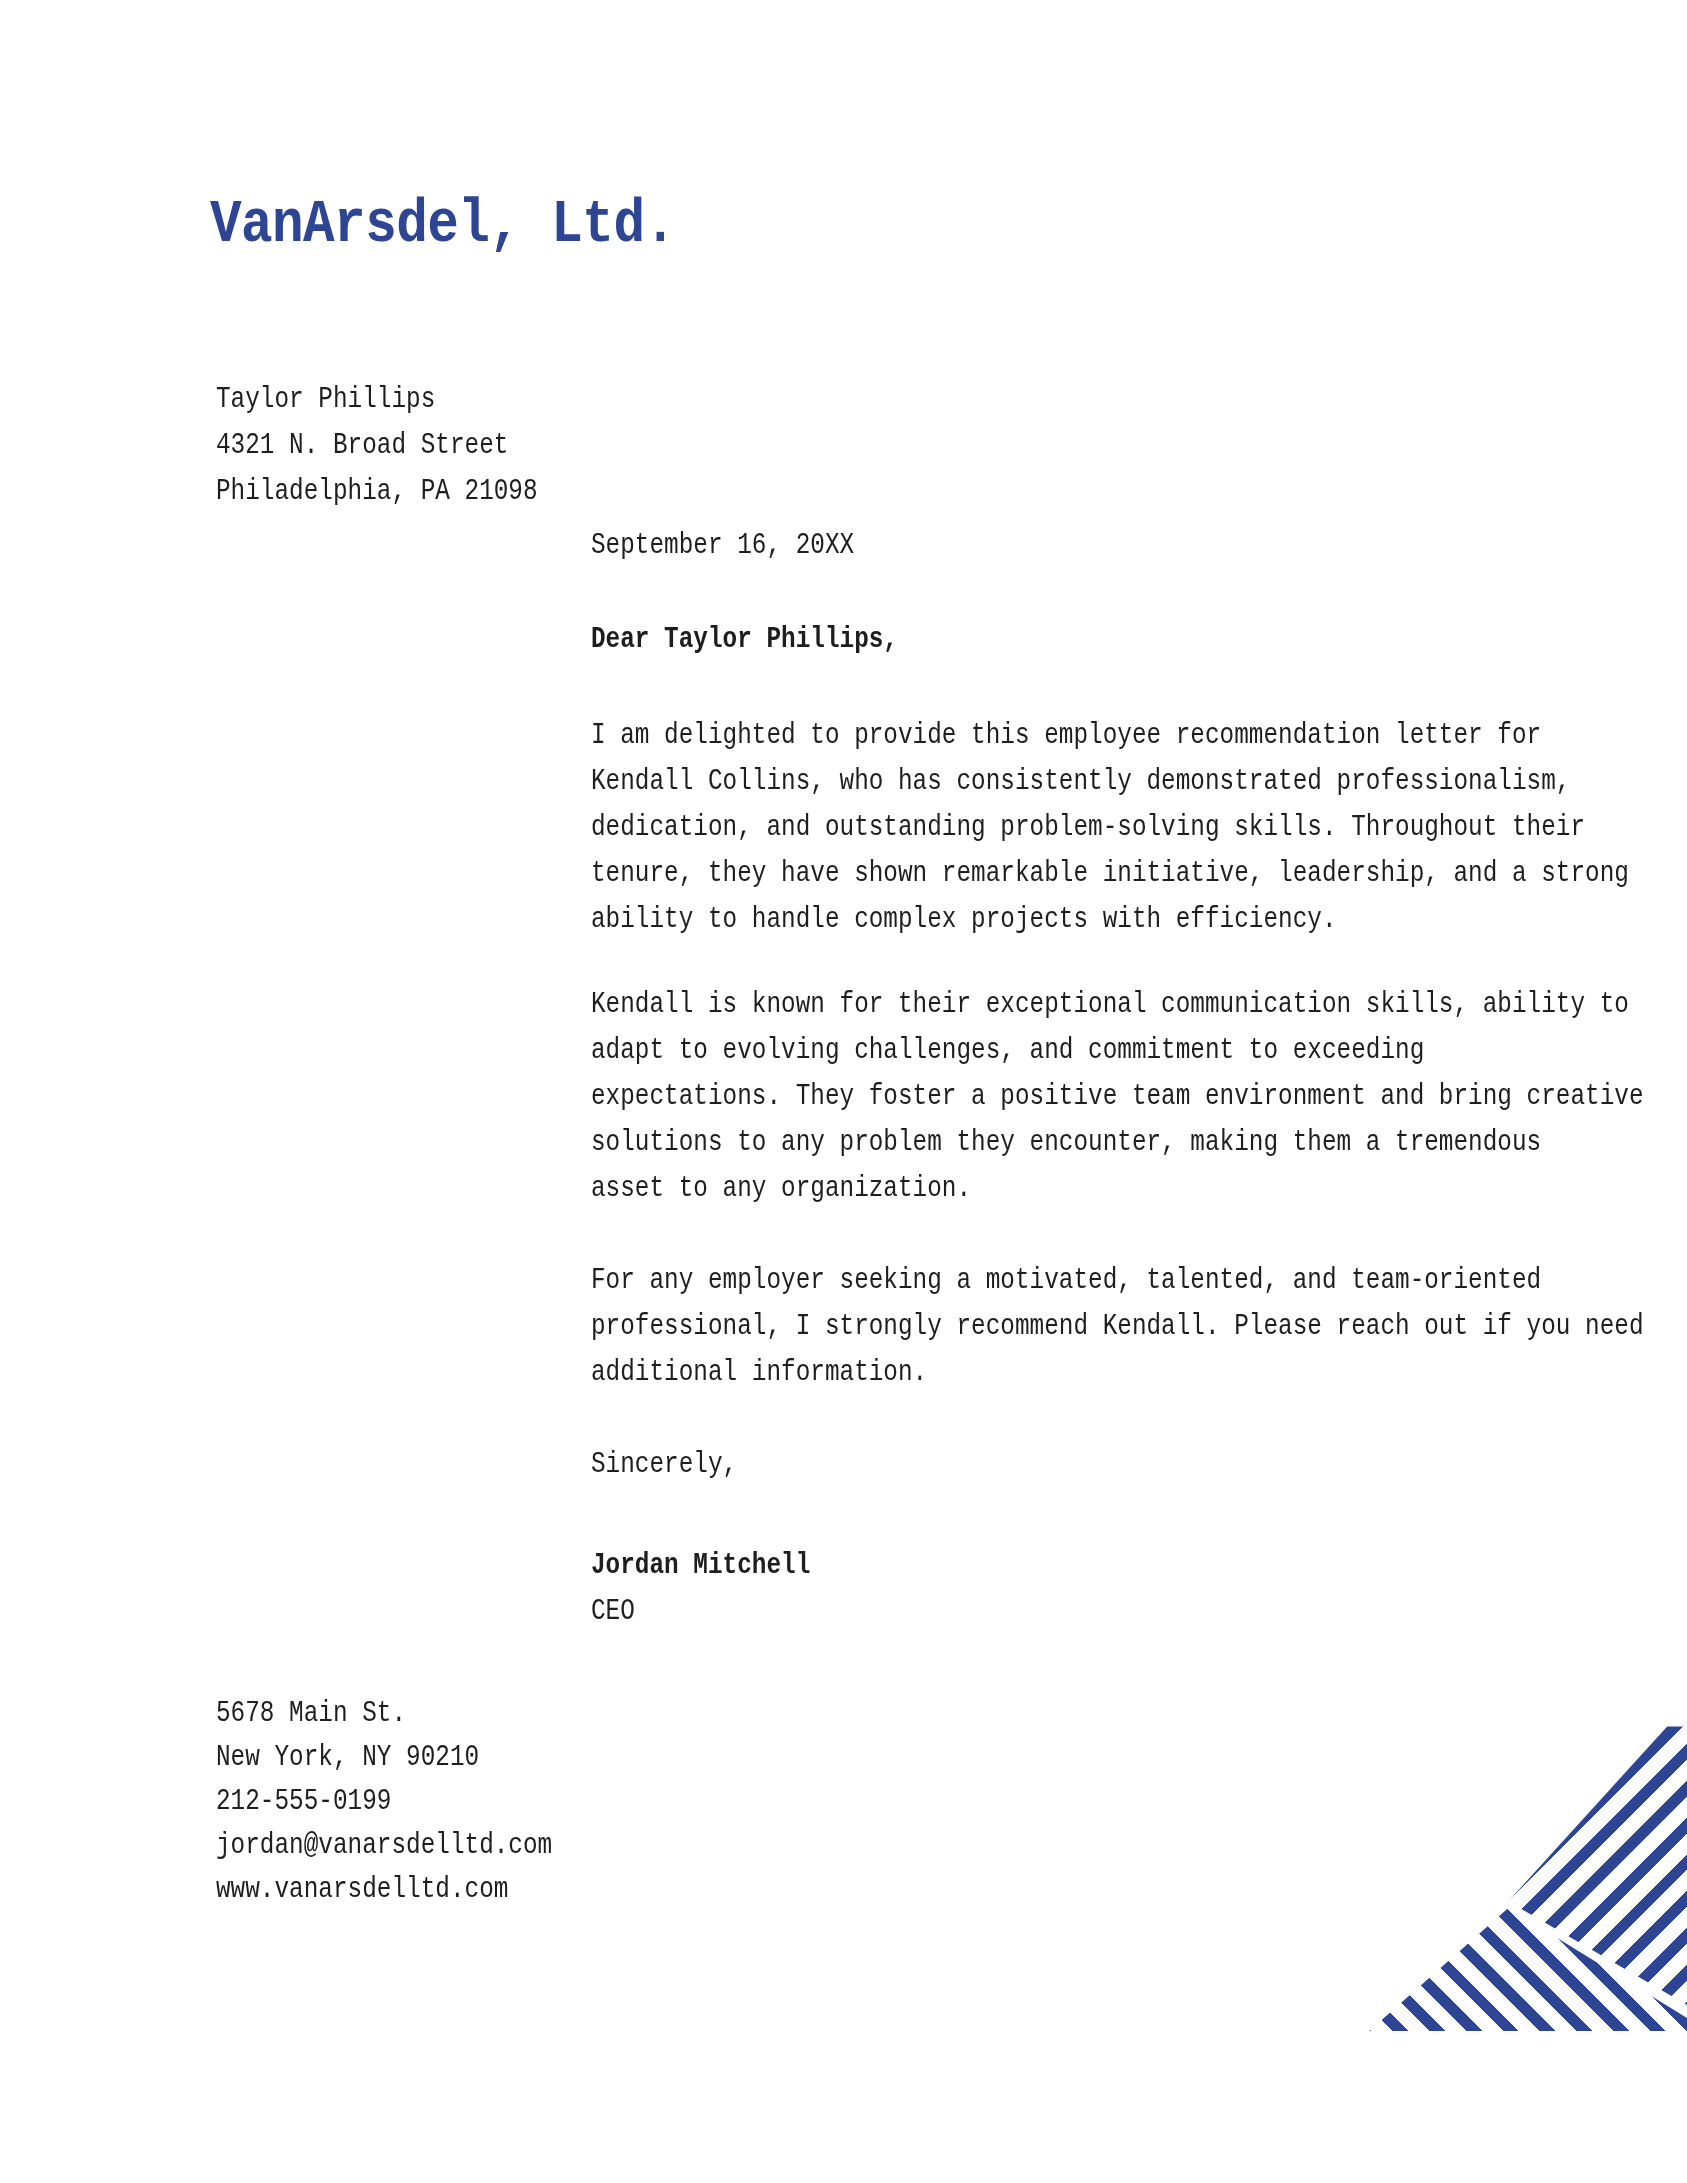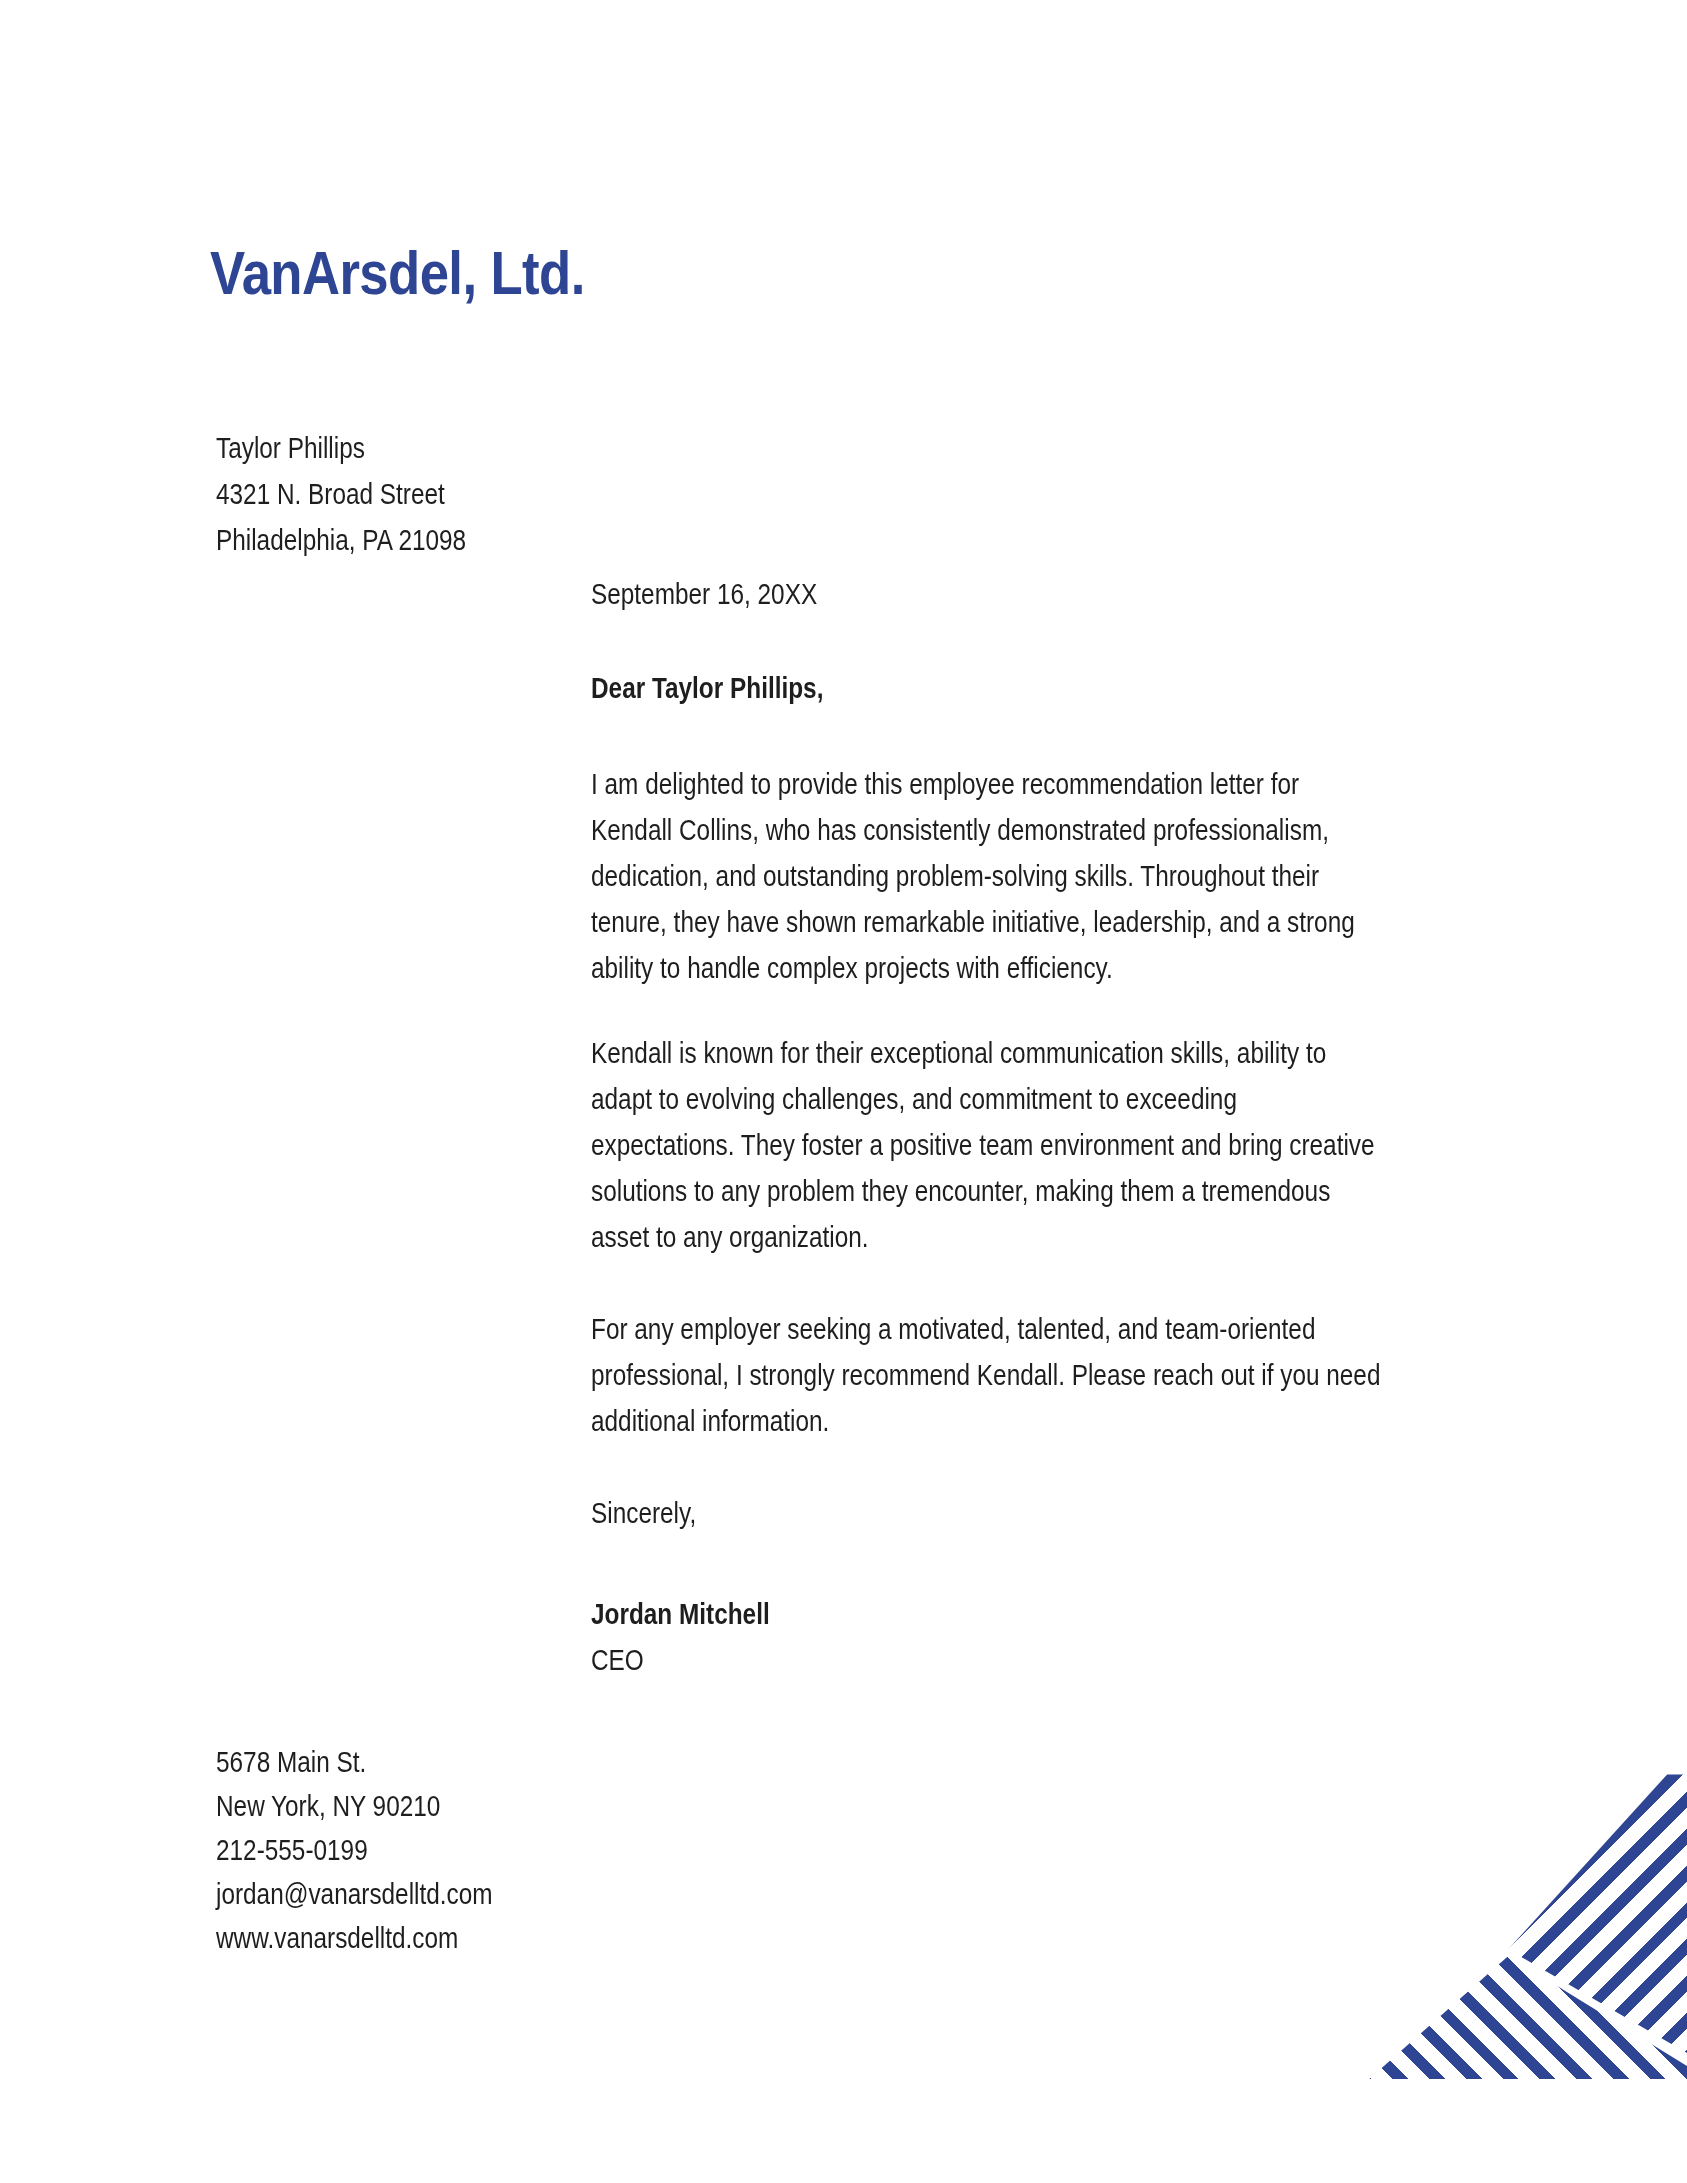--- a/index.html
+++ b/index.html
@@ -5,24 +5,23 @@
   html, body {
     margin: 0;
     padding: 0;
     background: #ffffff;
   }
   .page {
     position: relative;
     width: 1687px;
     height: 2031px;
     background: #ffffff;
-    font-family: Liberation Sans, sans-serif;
+    font-family: Liberation Mono, monospace;
     color: #1e1e1e;
     overflow: hidden;
-    margin-top: 48px;
   }
   .abs { position: absolute; }
   
   .cond {
     transform: scaleX(0.84);
     transform-origin: 0 0;
   }
   .logo {
     font-size: 62px;
     font-weight: bold;

